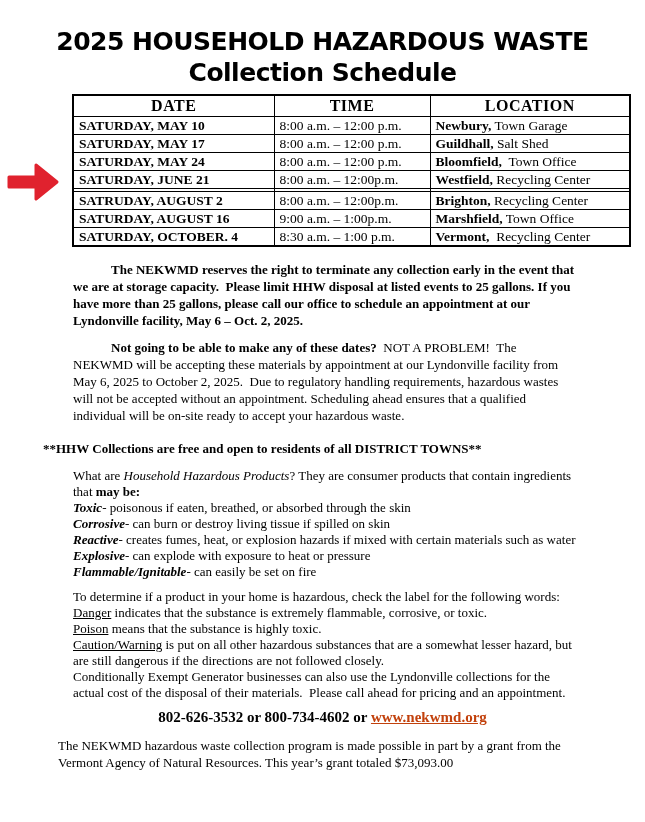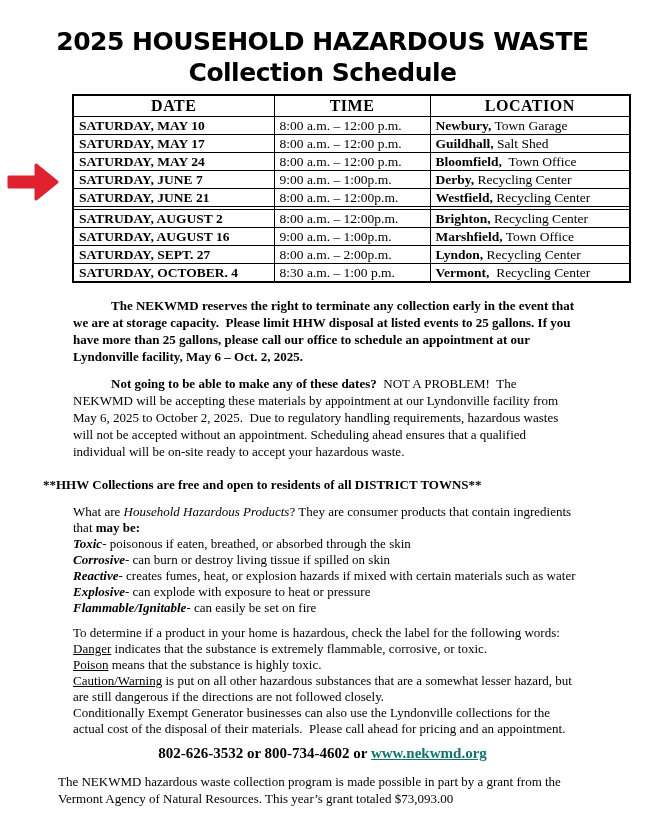--- a/index.html
+++ b/index.html
@@ -118,25 +118,20 @@
         <tr data-name="table-row">
           <td class="date-cell" data-name="date-cell">SATURDAY, MAY 17</td>
           <td class="time-cell" data-name="time-cell">8:00 a.m. – 12:00 p.m.</td>
           <td class="location-cell" data-name="location-cell"><span class="town" data-name="location-town">Guildhall,</span> Salt Shed</td>
         </tr>
         <tr data-name="table-row">
           <td class="date-cell" data-name="date-cell">SATURDAY, MAY 24</td>
           <td class="time-cell" data-name="time-cell">8:00 a.m. – 12:00 p.m.</td>
           <td class="location-cell" data-name="location-cell"><span class="town" data-name="location-town">Bloomfield,</span>  Town Office</td>
         </tr>
-        <tr data-name="table-row-highlighted">
-          <td class="date-cell" data-name="date-cell">SATURDAY, JUNE 7</td>
-          <td class="time-cell" data-name="time-cell">9:00 a.m. – 1:00p.m.</td>
-          <td class="location-cell" data-name="location-cell"><span class="town" data-name="location-town">Derby,</span> Recycling Center</td>
-        </tr>
         <tr data-name="table-row">
           <td class="date-cell" data-name="date-cell">SATURDAY, JUNE 21</td>
           <td class="time-cell" data-name="time-cell">8:00 a.m. – 12:00p.m.</td>
           <td class="location-cell" data-name="location-cell"><span class="town" data-name="location-town">Westfield,</span> Recycling Center</td>
         </tr>
         <tr class="spacer-row" data-name="table-spacer-row">
           <td data-name="spacer-cell"></td>
           <td data-name="spacer-cell"></td>
           <td data-name="spacer-cell"></td>
         </tr>
@@ -144,36 +139,31 @@
           <td class="date-cell" data-name="date-cell">SATRUDAY, AUGUST 2</td>
           <td class="time-cell" data-name="time-cell">8:00 a.m. – 12:00p.m.</td>
           <td class="location-cell" data-name="location-cell"><span class="town" data-name="location-town">Brighton,</span> Recycling Center</td>
         </tr>
         <tr data-name="table-row">
           <td class="date-cell" data-name="date-cell">SATURDAY, AUGUST 16</td>
           <td class="time-cell" data-name="time-cell">9:00 a.m. – 1:00p.m.</td>
           <td class="location-cell" data-name="location-cell"><span class="town" data-name="location-town">Marshfield,</span> Town Office</td>
         </tr>
         <tr data-name="table-row">
-          <td class="date-cell" data-name="date-cell">SATURDAY, SEPT. 27</td>
-          <td class="time-cell" data-name="time-cell">8:00 a.m. – 2:00p.m.</td>
-          <td class="location-cell" data-name="location-cell"><span class="town" data-name="location-town">Lyndon,</span> Recycling Center</td>
-        </tr>
-        <tr data-name="table-row">
           <td class="date-cell" data-name="date-cell">SATURDAY, OCTOBER. 4</td>
           <td class="time-cell" data-name="time-cell">8:30 a.m. – 1:00 p.m.</td>
           <td class="location-cell" data-name="location-cell"><span class="town" data-name="location-town">Vermont,</span>  Recycling Center</td>
         </tr>
       </tbody>
   </table>
 
   <div class="body-text" data-name="body-sections"><div class="para" data-name="storage-notice"><span data-name="text-run">The NEKWMD reserves the right to terminate any collection early in the event that</span><br><span data-name="text-run">we are at storage capacity.  Please limit HHW disposal at listed events to 25 gallons. If you</span><br><span data-name="text-run">have more than 25 gallons, please call our office to schedule an appointment at our</span><br><span data-name="text-run">Lyndonville facility, May 6 – Oct. 2, 2025.</span></div><div class="para" data-name="appointment-notice"><span class="b" data-name="text-run">Not going to be able to make any of these dates?</span><span data-name="text-run">  NOT A PROBLEM!  The</span><br><span data-name="text-run">NEKWMD will be accepting these materials by appointment at our Lyndonville facility from</span><br><span data-name="text-run">May 6, 2025 to October 2, 2025.  Due to regulatory handling requirements, hazardous wastes</span><br><span data-name="text-run">will not be accepted without an appointment. Scheduling ahead ensures that a qualified</span><br><span data-name="text-run">individual will be on-site ready to accept your hazardous waste.</span></div><div class="para" data-name="free-collections-banner"><span data-name="text-run">**HHW Collections are free and open to residents of all DISTRICT TOWNS**</span></div><div class="para" data-name="hazardous-products-definition"><span data-name="text-run">What are </span><span class="i" data-name="text-run">Household Hazardous Products</span><span data-name="text-run">? They are consumer products that contain ingredients</span><br><span data-name="text-run">that </span><span class="b" data-name="text-run">may be:</span><br><span class="b i" data-name="text-run">Toxic</span><span data-name="text-run">- poisonous if eaten, breathed, or absorbed through the skin</span><br><span class="b i" data-name="text-run">Corrosive</span><span data-name="text-run">- can burn or destroy living tissue if spilled on skin</span><br><span class="b i" data-name="text-run">Reactive</span><span data-name="text-run">- creates fumes, heat, or explosion hazards if mixed with certain materials such as water</span><br><span class="b i" data-name="text-run">Explosive</span><span data-name="text-run">- can explode with exposure to heat or pressure</span><br><span class="b i" data-name="text-run">Flammable/Ignitable</span><span data-name="text-run">- can easily be set on fire</span></div><div class="para" data-name="label-words"><span data-name="text-run">To determine if a product in your home is hazardous, check the label for the following words:</span><br><span class="u" data-name="text-run">Danger</span><span data-name="text-run"> indicates that the substance is extremely flammable, corrosive, or toxic.</span><br><span class="u" data-name="text-run">Poison</span><span data-name="text-run"> means that the substance is highly toxic.</span><br><span class="u" data-name="text-run">Caution/Warning</span><span data-name="text-run"> is put on all other hazardous substances that are a somewhat lesser hazard, but</span><br><span data-name="text-run">are still dangerous if the directions are not followed closely.</span><br><span data-name="text-run">Conditionally Exempt Generator businesses can also use the Lyndonville collections for the</span><br><span data-name="text-run">actual cost of the disposal of their materials.  Please call ahead for pricing and an appointment.</span></div></div>
 
   <div class="contact" data-name="contact-block">
-    <div data-name="contact-phones-line"><span data-name="contact-phone-numbers">802-626-3532 or 800-734-4602 or </span><a href="#" class="link" data-name="website-link" style="color: #0f766e;">www.nekwmd.org</a></div>
+    <div data-name="contact-phones-line"><span data-name="contact-phone-numbers">802-626-3532 or 800-734-4602 or </span><a href="#" class="link" data-name="website-link" style="color: #c2410c;">www.nekwmd.org</a></div>
   </div>
 
   <div class="footer" data-name="footer-note">
     <div data-name="footer-line1">The NEKWMD hazardous waste collection program is made possible in part by a grant from the</div>
     <div data-name="footer-line2">Vermont Agency of Natural Resources. This year’s grant totaled $73,093.00</div>
   </div>
 
 </div>
 
 </body></html>

